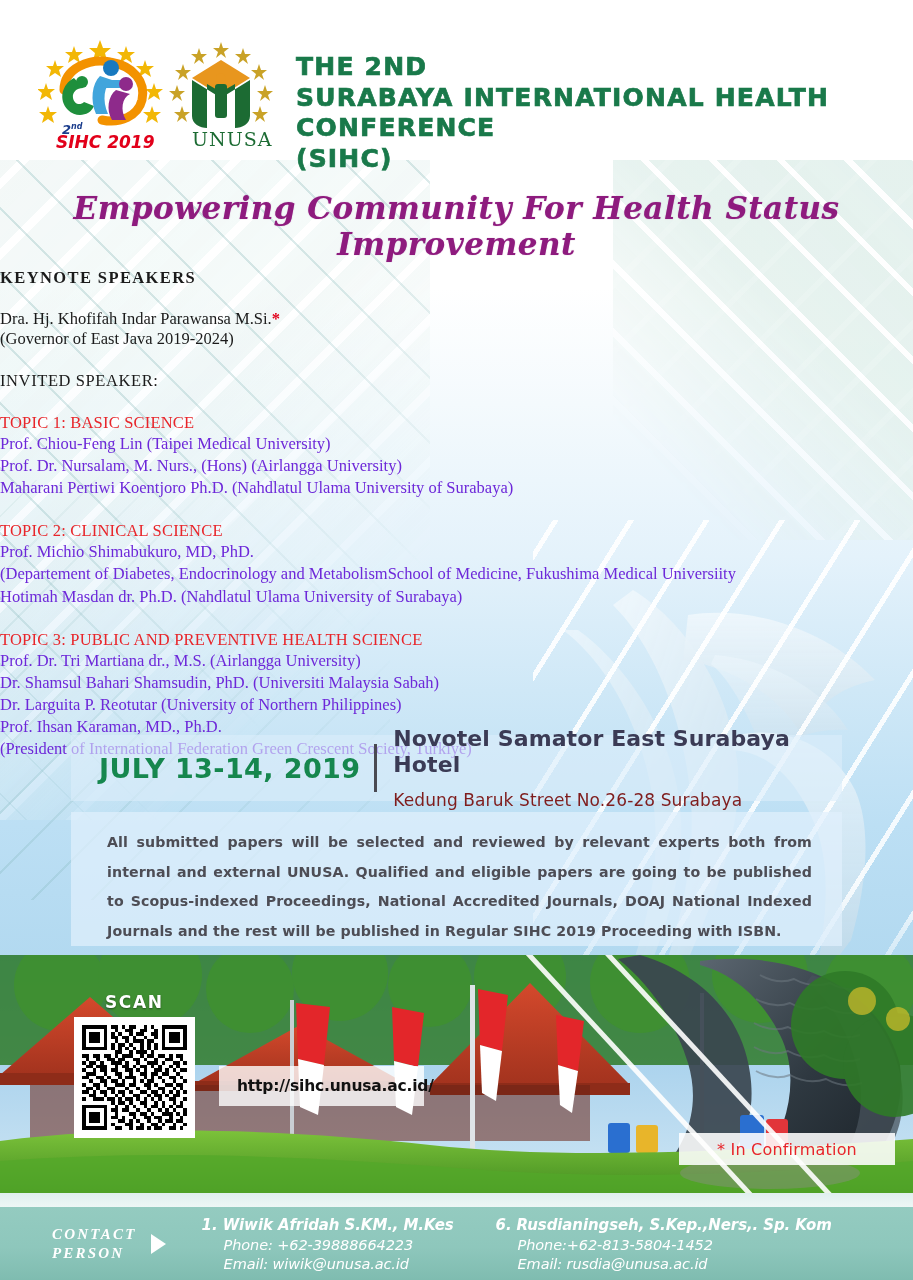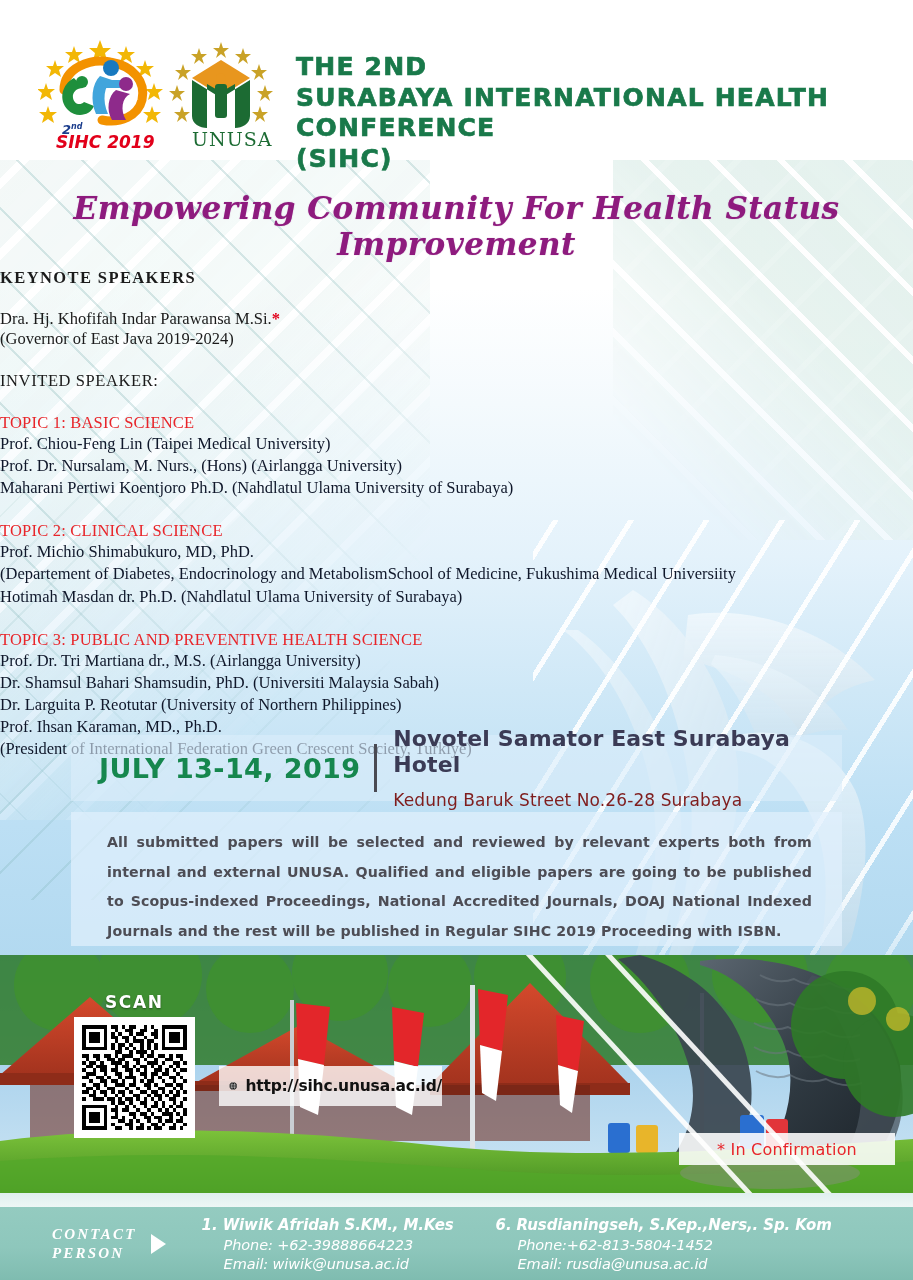--- a/index.html
+++ b/index.html
@@ -97,21 +97,21 @@
   }
   .kn-name { margin-top: 21px; font-size: 16.5px; color: #1b1b1b; }
   .kn-role { font-size: 16.5px; color: #1b1b1b; }
   .star { color: #e2001a; font-weight: 700; }
   .invited { margin-top: 22px; font-size: 16.5px; letter-spacing: .6px; color: #1b1b1b; }
 
   .topic-block { margin-top: 22px; }
   .topic-title {
     font-size: 16.5px; color: #e8252a; letter-spacing: .2px;
   }
-  .topic-line { font-size: 16.5px; color: #0f172a; line-height: 1.34; }
+  .topic-line { font-size: 16.5px; color: #6d28d9; line-height: 1.34; }
 
   
   .date-band {
     position: absolute; left: 71px; top: 735px; width: 771px; height: 66px;
     background: rgba(220,238,250,0.62);
     display: flex; align-items: center; z-index: 5;
   }
   .date-text {
     font-family: "DejaVu Sans", sans-serif; font-weight: 700;
     font-size: 27px; color: #16874e; padding-left: 28px; letter-spacing: .4px;
@@ -149,21 +149,21 @@
     position: absolute; left: 105px; top: 992px; z-index: 7;
     font-family: "DejaVu Sans", sans-serif; font-weight: 700;
     font-size: 17px; color: #ffffff; letter-spacing: 1.6px;
     text-shadow: 0 1px 2px rgba(0,0,0,.45);
   }
   .qr-box {
     position: absolute; left: 74px; top: 1017px; width: 121px; height: 121px;
     background: #ffffff; padding: 8px; z-index: 7;
   }
   .url-band {
-    position: absolute; left: 219px; top: 1066px; width: 223px; height: 40px;
+    position: absolute; left: 219px; top: 1066px; width: 205px; height: 40px;
     background: rgba(255,255,255,0.80); z-index: 7;
     display: flex; align-items: center; gap: 8px; padding-left: 10px;
   }
   .url-text {
     font-family: "DejaVu Sans", sans-serif; font-weight: 700;
     font-size: 15.5px; color: #111111; letter-spacing: -0.2px;
   }
   .confirm-band {
     position: absolute; left: 679px; top: 1133px; width: 216px; height: 32px;
     background: rgba(255,255,255,0.88); z-index: 7;

